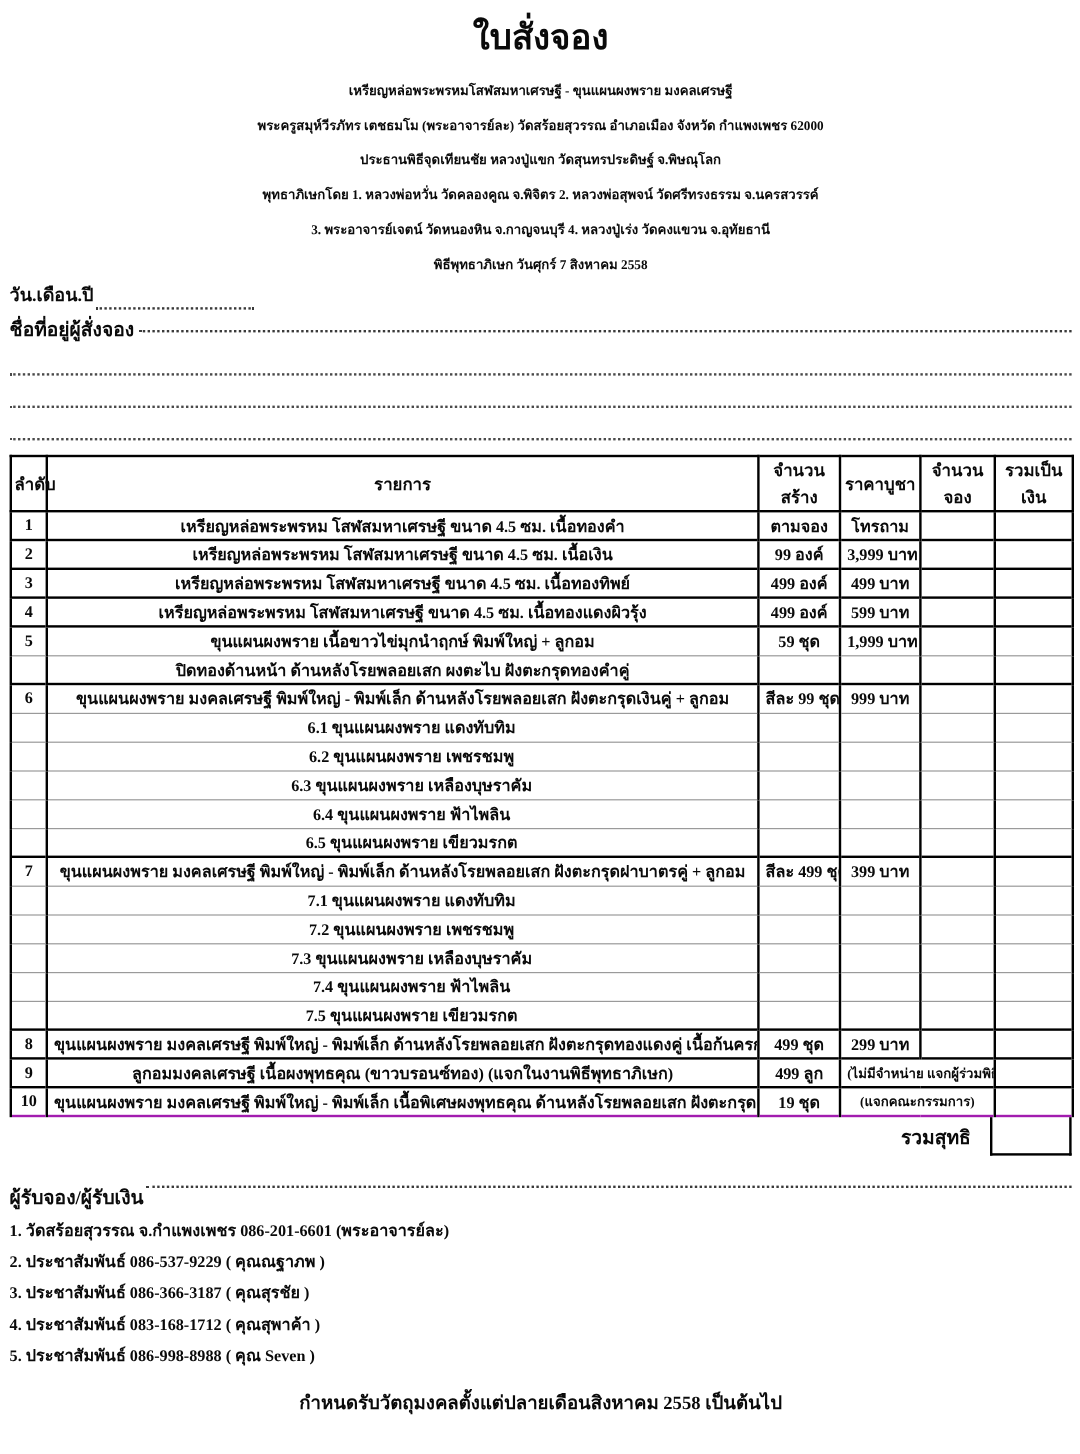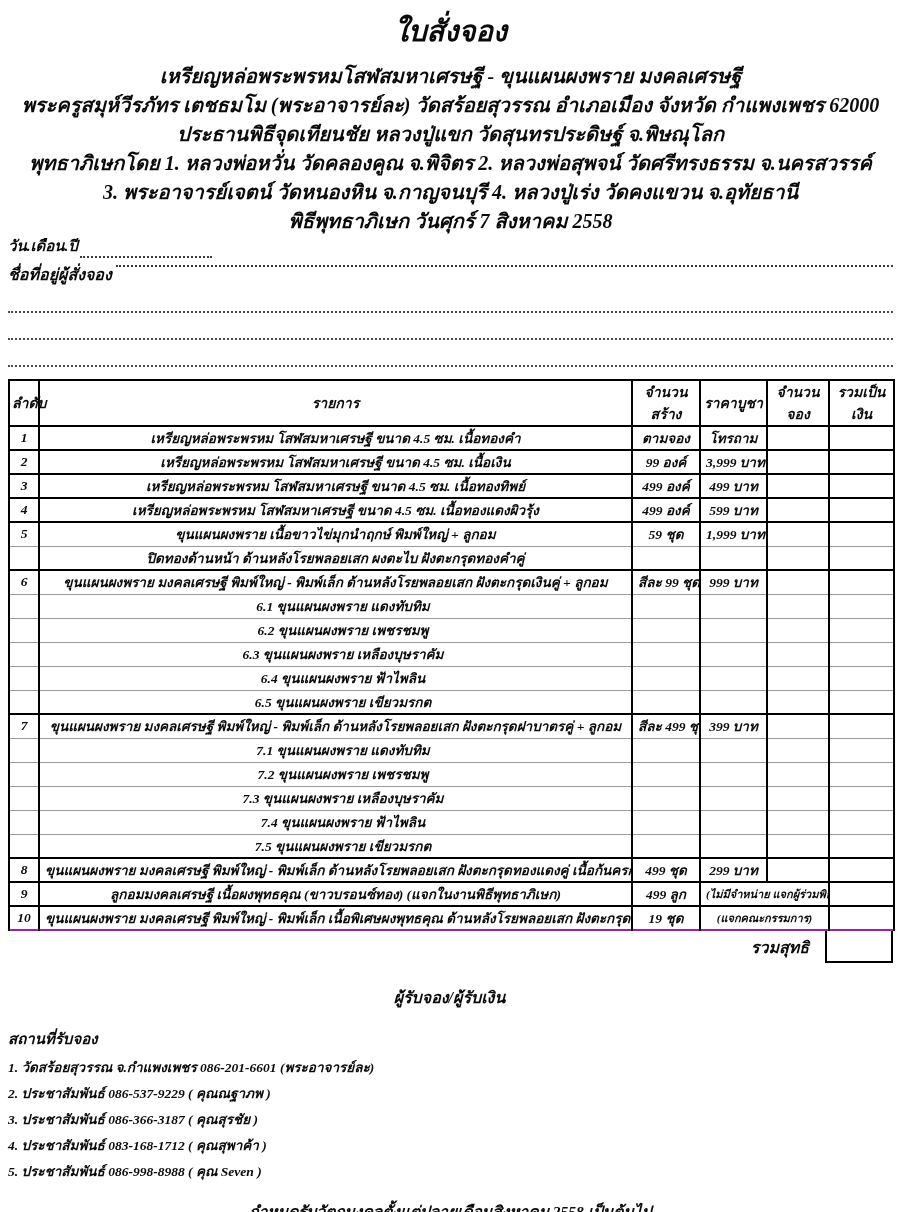--- a/index.html
+++ b/index.html
@@ -1,53 +1,53 @@
 <!DOCTYPE html>
 <html><head>
 <meta charset="utf-8">
 <style>
   * { box-sizing: border-box; }
   html,body { margin:0; padding:0; }
   body {
     width:900px; height:1212px; background:#ffffff; color:#0a0a0a;
     font-family:"Liberation Serif", serif; font-weight:bold; overflow:hidden;
   }
-  .page { width:900px; height:1212px; padding:6px 7px 0 8px;font-style:italic; }
+  .page { width:900px; height:1212px; padding:6px 7px 0 8px; }
 
   .doc-title { text-align:center; font-size:29px; margin:2px 0 8px 0; }
 
-  .hline { text-align:center; font-size:20px; line-height:29px; white-space:nowrap; }
+  .hline { text-align:center; font-size:11px; line-height:29px; white-space:nowrap; }
 
   .dots { border-bottom:2px dotted #3a3a3a; }
 
   .date-row { display:flex; justify-content:flex-start; align-items:flex-end; height:22px; font-size:15px; }
   .date-dots { width:132px; height:4px; margin-left:2px; }
 
-  .name-row { display:flex; align-items:flex-start; margin-top:4px; height:24px; font-size:16px; }
+  .name-row { display:flex; align-items:center; margin-top:4px; height:24px; font-size:16px; }
   .name-row .label { white-space:nowrap; padding-right:4px; }
   .fill-dots { flex:1; height:5px; }
 
   .blank-line { height:27px; border-bottom:2px dotted #4a4a4a; }
 
   table.order { width:885px; border-collapse:collapse; table-layout:fixed; margin-top:12px; font-size:13.5px; }
   table.order { border:2px solid #a21caf; }
   table.order th { border:2px solid #000; height:28px; font-size:14px; font-weight:bold; padding:0 2px; }
   table.order td { border-left:2px solid #000; border-right:2px solid #000; height:24px; padding:0 5px; overflow:hidden; white-space:nowrap; }
   tr.main td { border-top:2px solid #000; }
   tr.sub td  { border-top:1px solid #9a9a9a; }
   td.num { text-align:center; padding:0 1px; }
   td.item { text-align:center; }
   td.item.indent { padding-left:20px; }
   td.small { font-size:11px; }
 
   .total-row { display:flex; justify-content:flex-end; align-items:stretch; height:32px; width:885px; }
   .total-label { font-size:16px; display:flex; align-items:center; margin-right:16px; }
   .total-box { width:68px; border:2px solid #000; border-top:none; }
 
-  .receiver-row { display:flex; align-items:center; margin-top:22px; height:24px; font-size:16px;flex-direction:column; }
+  .receiver-row { display:flex; align-items:flex-start; margin-top:22px; height:24px; font-size:16px; }
   .receiver-row .label { white-space:nowrap; padding-right:2px; }
 
   .pickup-title { margin-top:18px; font-size:15px; }
 
   .contacts { margin-top:4px; }
   .contact { font-size:13.5px; line-height:26px; white-space:nowrap; }
 
   .notes { margin-top:12px; text-align:center; font-size:15.5px; line-height:30px; }
 </style>
 </head>
@@ -272,21 +272,20 @@
   <div class="total-row">
     <span class="total-label">รวมสุทธิ</span>
     <span class="total-box"></span>
   </div>
 
   <div class="receiver-row">
     <span class="label">ผู้รับจอง/ผู้รับเงิน</span>
     <span class="dots fill-dots"></span>
   </div>
 
-  <div class="pickup-title">สถานที่รับจอง</div>
 
   <div class="contacts" id="contact-list">
       <div class="contact">1. วัดสร้อยสุวรรณ จ.กำแพงเพชร 086-201-6601 (พระอาจารย์ละ)</div>
       <div class="contact">2. ประชาสัมพันธ์ 086-537-9229  ( คุณณฐาภพ )</div>
       <div class="contact">3. ประชาสัมพันธ์ 086-366-3187  ( คุณสุรชัย )</div>
       <div class="contact">4. ประชาสัมพันธ์ 083-168-1712  ( คุณสุพาค้า )</div>
       <div class="contact">5. ประชาสัมพันธ์ 086-998-8988  ( คุณ Seven )</div>
     </div>
 
   <div class="notes" id="footer-notes">

